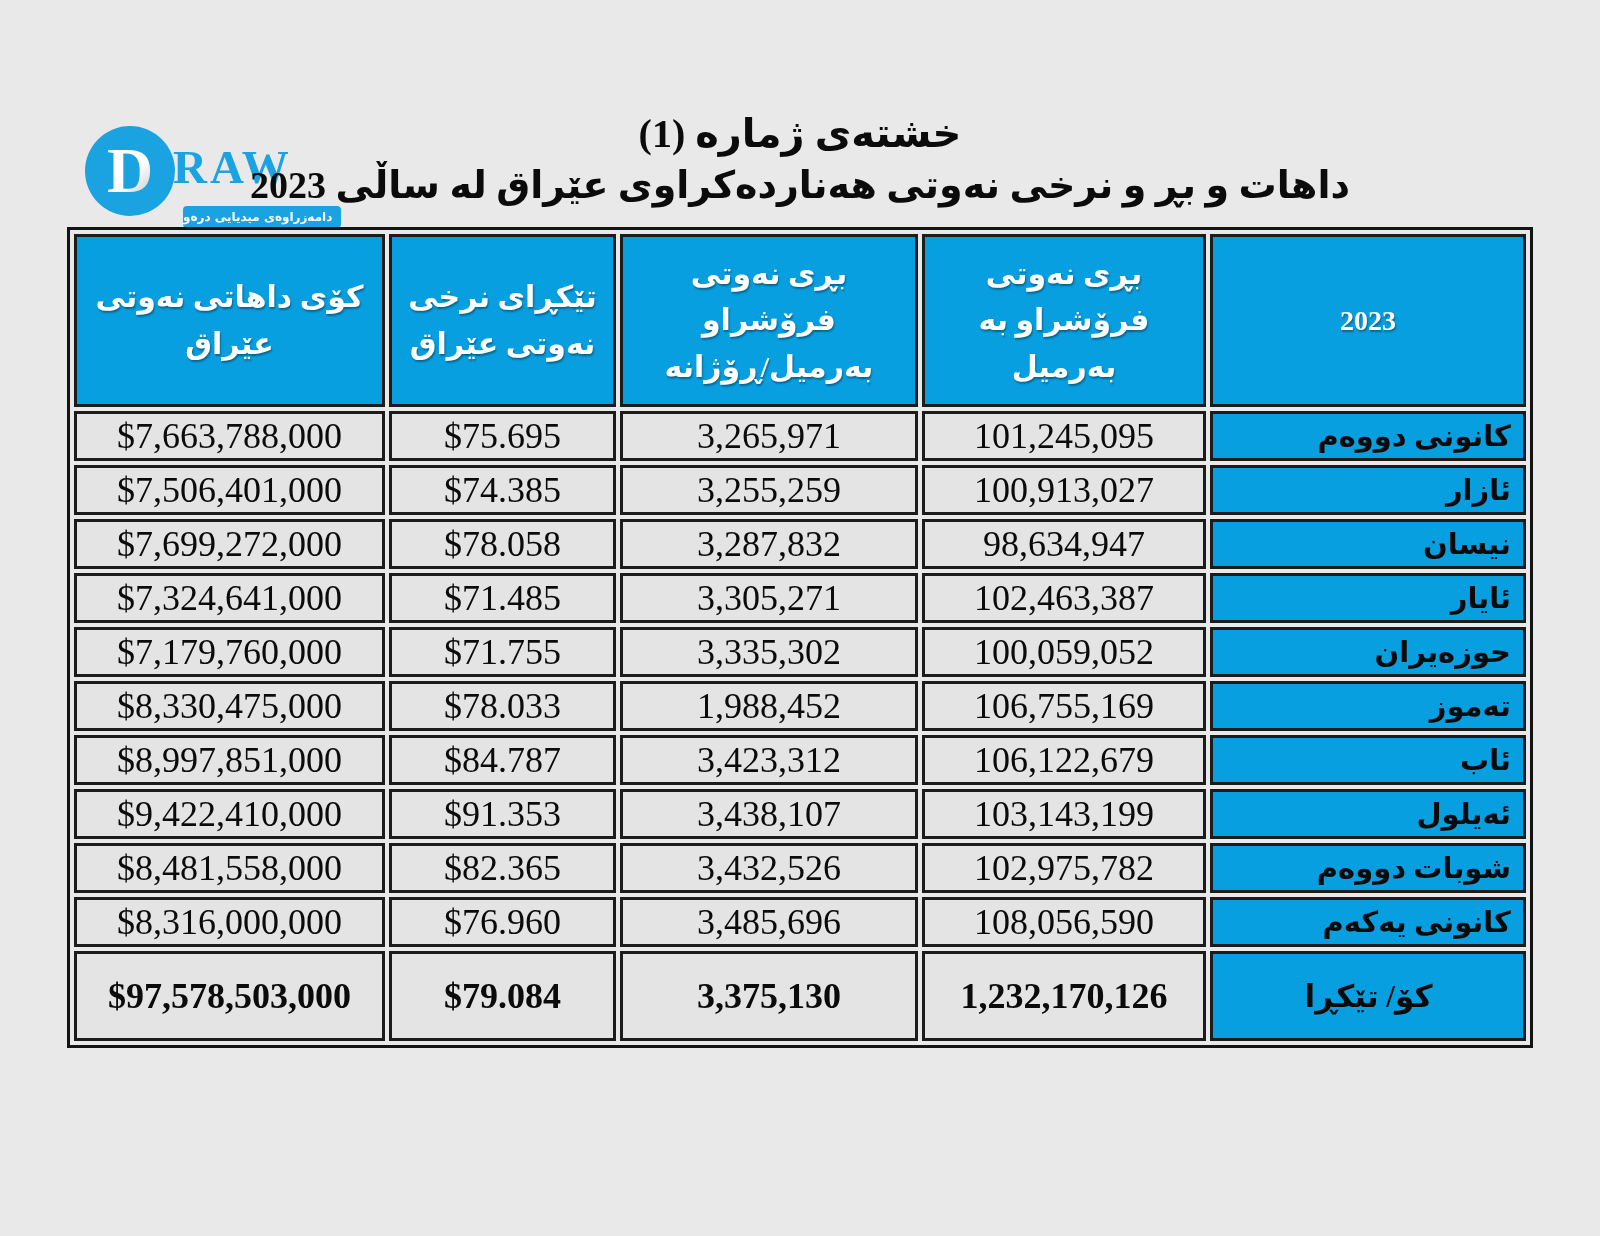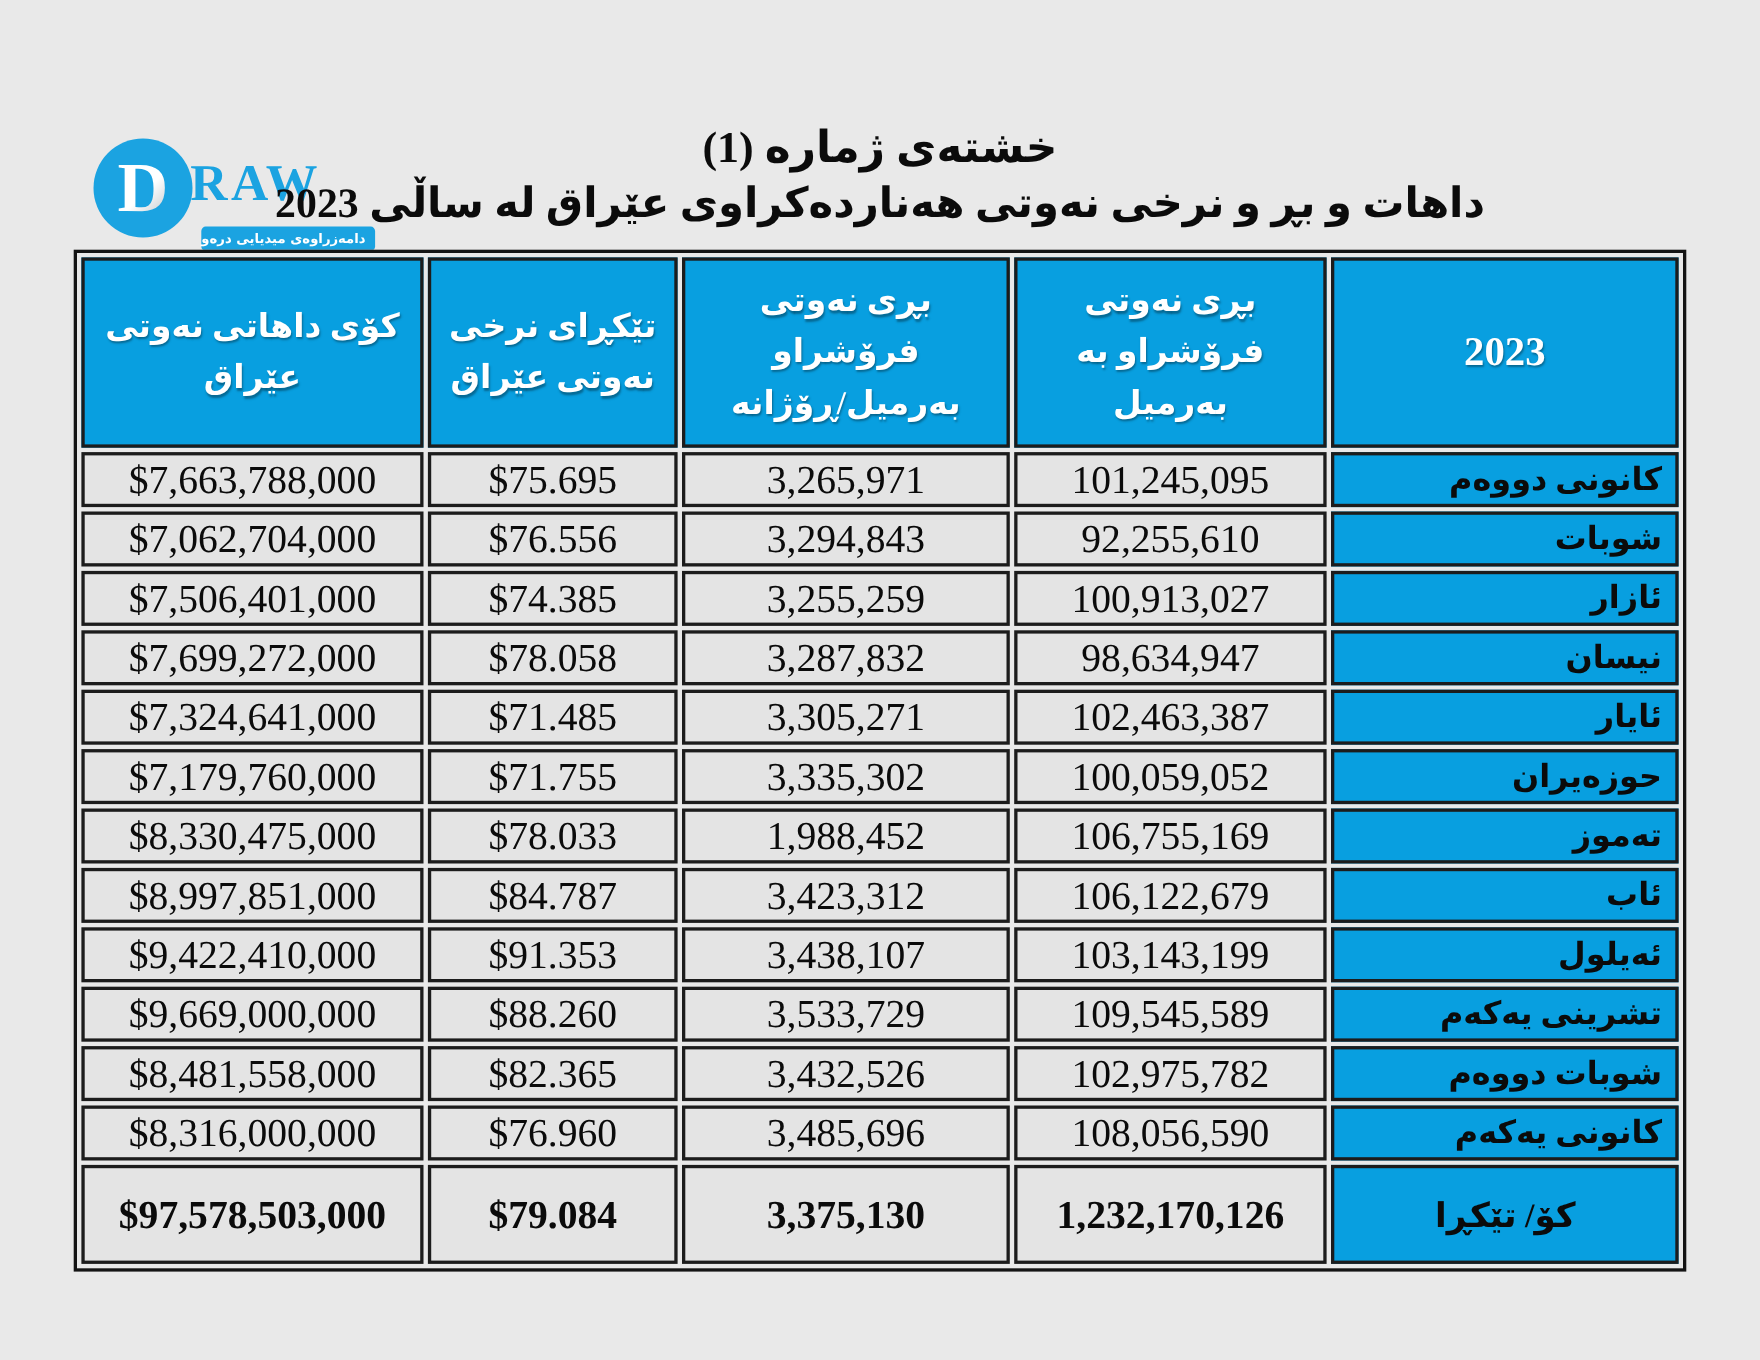--- a/index.html
+++ b/index.html
@@ -58,21 +58,21 @@
   col.c-month{width:316px;}
   th,td{border:3px solid #1c1c1c;overflow:hidden;}
   th{
     background:#089fe0;color:#ffffff;
     font-family:"Liberation Serif","DejaVu Sans",serif;
     font-weight:bold;font-size:30px;line-height:1.55;
     height:165px;vertical-align:middle;text-align:center;
     white-space:pre-line;
     text-shadow:1px 2px 2px rgba(0,0,0,.35);
   }
-  th.year-head{font-size:37px;}
+  th.year-head{font-size:28px;}
   td.num-cell{
     background:#e4e4e4;color:#0b0b0b;
     font-family:"Liberation Serif",serif;
     font-size:36px;text-align:center;vertical-align:middle;
     height:42px;line-height:1;
   }
   td.month-cell{
     background:#089fe0;color:#0b0b0b;
     font-family:"Liberation Serif","DejaVu Sans",serif;
     font-weight:bold;font-size:29px;text-align:right;vertical-align:middle;
@@ -123,27 +123,20 @@
     <tbody>
 
     <tr>
           <td class="num-cell">$7,663,788,000</td>
           <td class="num-cell">$75.695</td>
           <td class="num-cell">3,265,971</td>
           <td class="num-cell">101,245,095</td>
           <td class="month-cell" dir="rtl">کانونی دووەم</td>
         </tr>
         <tr>
-          <td class="num-cell">$7,062,704,000</td>
-          <td class="num-cell">$76.556</td>
-          <td class="num-cell">3,294,843</td>
-          <td class="num-cell">92,255,610</td>
-          <td class="month-cell" dir="rtl">شوبات</td>
-        </tr>
-        <tr>
           <td class="num-cell">$7,506,401,000</td>
           <td class="num-cell">$74.385</td>
           <td class="num-cell">3,255,259</td>
           <td class="num-cell">100,913,027</td>
           <td class="month-cell" dir="rtl">ئازار</td>
         </tr>
         <tr>
           <td class="num-cell">$7,699,272,000</td>
           <td class="num-cell">$78.058</td>
           <td class="num-cell">3,287,832</td>
@@ -177,27 +170,20 @@
           <td class="num-cell">3,423,312</td>
           <td class="num-cell">106,122,679</td>
           <td class="month-cell" dir="rtl">ئاب</td>
         </tr>
         <tr>
           <td class="num-cell">$9,422,410,000</td>
           <td class="num-cell">$91.353</td>
           <td class="num-cell">3,438,107</td>
           <td class="num-cell">103,143,199</td>
           <td class="month-cell" dir="rtl">ئەیلول</td>
-        </tr>
-        <tr>
-          <td class="num-cell">$9,669,000,000</td>
-          <td class="num-cell">$88.260</td>
-          <td class="num-cell">3,533,729</td>
-          <td class="num-cell">109,545,589</td>
-          <td class="month-cell" dir="rtl">تشرینی یەکەم</td>
         </tr>
         <tr>
           <td class="num-cell">$8,481,558,000</td>
           <td class="num-cell">$82.365</td>
           <td class="num-cell">3,432,526</td>
           <td class="num-cell">102,975,782</td>
           <td class="month-cell" dir="rtl">شوبات دووەم</td>
         </tr>
         <tr>
           <td class="num-cell">$8,316,000,000</td>

